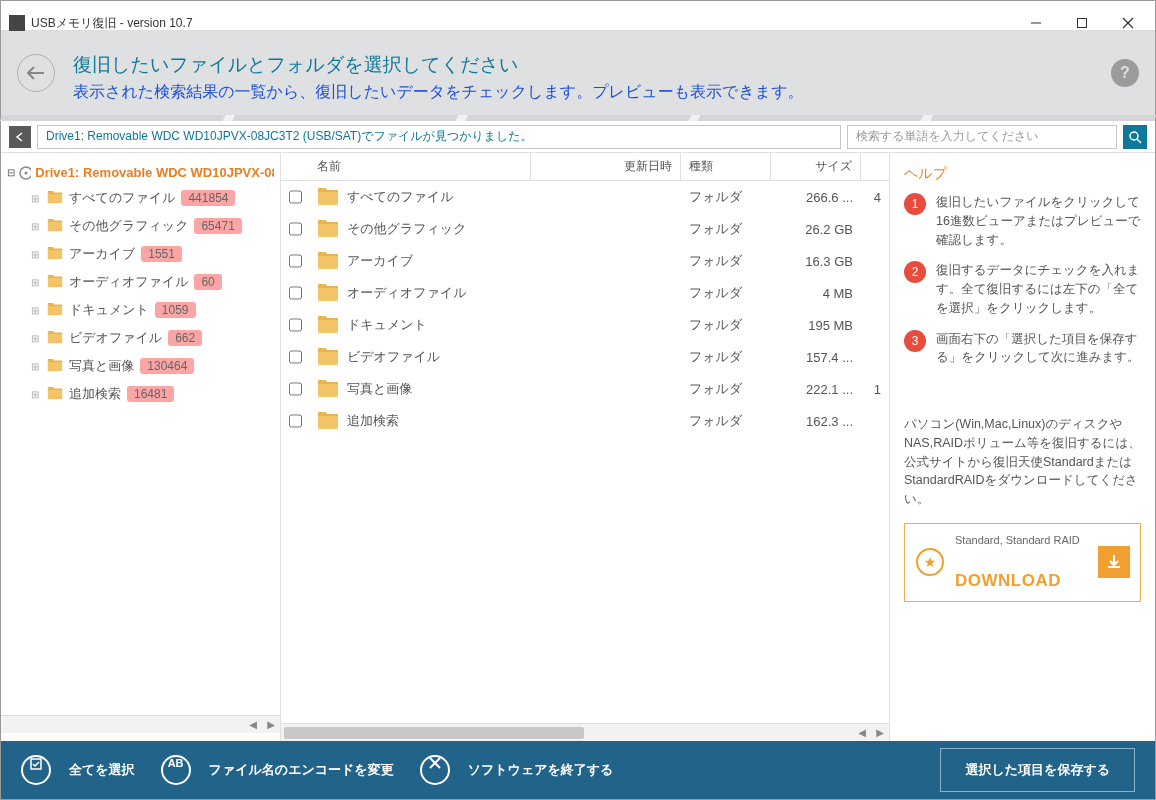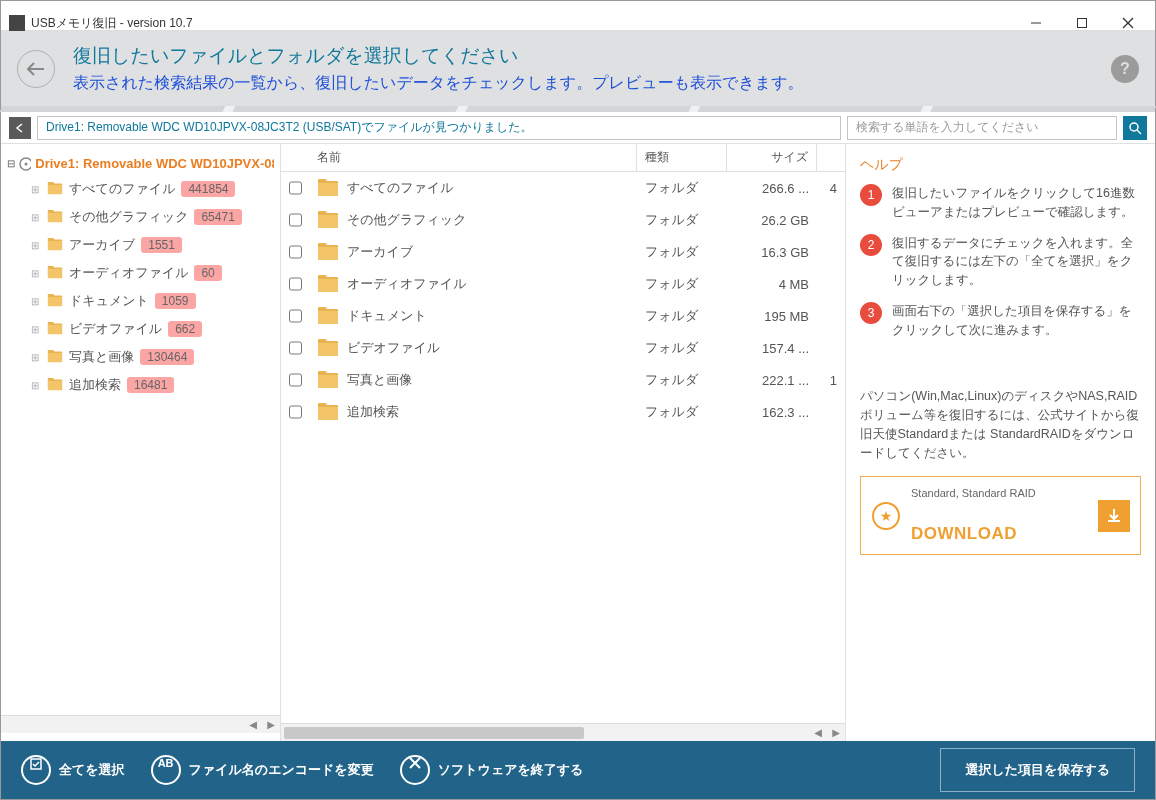--- a/index.html
+++ b/index.html
@@ -6,21 +6,21 @@
 body { font-family: "Meiryo", "Yu Gothic", sans-serif; font-size: 12px; color: #333; background: #fff; overflow: hidden; }
 .window { width: 1156px; height: 800px; display: flex; flex-direction: column; border: 1px solid #999; }
 .titlebar { height: 30px; background: #fff; display: flex; align-items: center; padding: 15px 4px 0 8px; border-bottom: 1px solid #ddd; }
 .titlebar .app-icon { width: 16px; height: 16px; background: #444; margin-right: 6px; }
 .titlebar .title { flex: 1; font-size: 12px; color: #333; }
 .titlebar .winbtn { width: 46px; height: 30px; display: flex; align-items: center; justify-content: center; font-size: 14px; color: #333; }
 .titlebar .winbtn.close svg line { stroke: #333; }
 
 .header { background: #dfe0e2; padding: 12px 16px; display: flex; align-items: center; }
 .back-btn { width: 38px; height: 38px; border: 1px solid #b0b0b0; border-radius: 50%; display: flex; align-items: center; justify-content: center; margin-right: 18px; }
-.header-text h1 { font-size: 19px; color: #0f789b; font-weight: normal; margin-bottom: 4px; }
+.header-text h1 { font-size: 19px; color: #0f789b; font-weight: normal; margin-bottom: 4px; margin-top: 9px; }
 .header-text p { font-size: 16px; color: #1d4ed8; }
 .help-btn { width: 28px; height: 28px; background: #9b9b9b; border-radius: 50%; display: flex; align-items: center; justify-content: center; color: #e0e0e0; font-weight: bold; font-size: 16px; margin-left: auto; }
 
 .progress-bar { height: 6px; display: flex; background: #d3d5d7; }
 .progress-bar span { flex: 1; background: #d3d5d7; border-right: 10px solid #eff1f2; height: 6px; transform: skewX(-25deg); }
 .progress-bar span:last-child { border-right: none; }
 
 .pathbar { height: 32px; display: flex; align-items: center; padding: 4px 8px; gap: 6px; background: #fff; border-bottom: 1px solid #e0e0e0; }
 .pathbar .nav-back { width: 22px; height: 22px; background: #5a5a5a; display: flex; align-items: center; justify-content: center; }
 .path-box { flex: 1; border: 1px solid #c5c5c5; height: 24px; display: flex; align-items: center; padding: 0 8px; font-size: 12px; color: #0f789b; }
@@ -57,35 +57,35 @@
 .fl-row > div { padding: 0 8px; font-size: 13px; color: #555; display: flex; align-items: center; }
 .fl-row .col-check input { width: 14px; height: 14px; }
 .fl-row .col-name { gap: 8px; }
 .fl-row .folder { width: 22px; height: 18px; }
 
 .filelist-scroll { height: 18px; background: #f2f2f2; border-top: 1px solid #ddd; display: flex; }
 .filelist-scroll .thumb { background: #c8c8c8; width: 300px; height: 12px; margin: 3px 0 3px 3px; border-radius: 2px; }
 .filelist-scroll .track { flex: 1; }
 .filelist-scroll .arrow { width: 18px; display: flex; align-items: center; justify-content: center; color: #888; font-size: 10px; }
 
-.helppanel { width: 310px; border-left: 1px solid #e0e0e0; padding: 12px 14px; overflow: hidden; position: relative; }
+.helppanel { width: 266px; border-left: 1px solid #e0e0e0; padding: 12px 14px; overflow: hidden; position: relative; }
 .helppanel h3 { color: #ea7e22; font-size: 14px; font-weight: normal; margin-bottom: 10px; }
 .helppanel .intro { font-size: 12.5px; color: #555; line-height: 1.5; margin-bottom: 14px; }
 .help-step { display: flex; gap: 10px; margin-bottom: 12px; }
 .help-step .num { width: 22px; height: 22px; background: #e74c3c; color: #fff; border-radius: 50%; display: flex; align-items: center; justify-content: center; font-size: 12px; flex-shrink: 0; }
 .help-step .text { font-size: 12.5px; color: #555; line-height: 1.5; }
 .help-note { font-size: 12.5px; color: #555; line-height: 1.5; margin-top: 48px; margin-bottom: 14px; }
 .download-box { border: 1px solid #f0ad4e; padding: 10px; display: flex; align-items: center; gap: 10px; }
 .download-box .dl-icon { width: 30px; height: 30px; }
 .download-box .dl-text .small { font-size: 11px; color: #666; }
 .download-box .dl-text .big { font-size: 17px; color: #f0a030; font-weight: bold; letter-spacing: 0.5px; margin-top: 25px; }
 .download-box .dl-btn { width: 32px; height: 32px; background: #f0a030; margin-left: auto; display: flex; align-items: center; justify-content: center; }
 
 .footer { height: 58px; background: #22638a; display: flex; align-items: center; padding: 0 20px; gap: 26px; }
-.ft-btn { display: flex; align-items: center; gap: 8px; color: #fff; font-size: 13px; font-weight: bold; }
+.ft-btn { display: flex; align-items: center; gap: 18px; color: #fff; font-size: 13px; font-weight: bold; }
 .ft-btn .circ { width: 30px; height: 30px; border: 2px solid #fff; border-radius: 50%; display: flex; align-items: flex-start; justify-content: center; }
 .ft-save { margin-left: auto; border: 1px solid #89b0c4; padding: 12px 24px; color: #fff; font-size: 13px; font-weight: bold; }
 
 svg.folder-svg path { fill: #f4c469; }
 svg.folder-svg .tab { fill: #e8b44f; }
 </style>
 </head>
 <body>
 
 <div class="window">
@@ -237,20 +237,21 @@
         <div class="track"></div>
         <div class="arrow">◀</div>
         <div class="arrow">▶</div>
       </div>
     </div>
 
     <div class="filelist">
       <div class="fl-header">
         <div class="col-check"></div>
         <div class="col-name">名前</div>
+        <div class="col-date">更新日時</div>
         <div class="col-type">種類</div>
         <div class="col-size">サイズ</div>
         <div class="col-extra"></div>
       </div>
       <div class="fl-body" id="fl-body">
           <div class="fl-row">
             <div class="col-check">
               <input type="checkbox" style="">
             </div>
             <div class="col-name">

